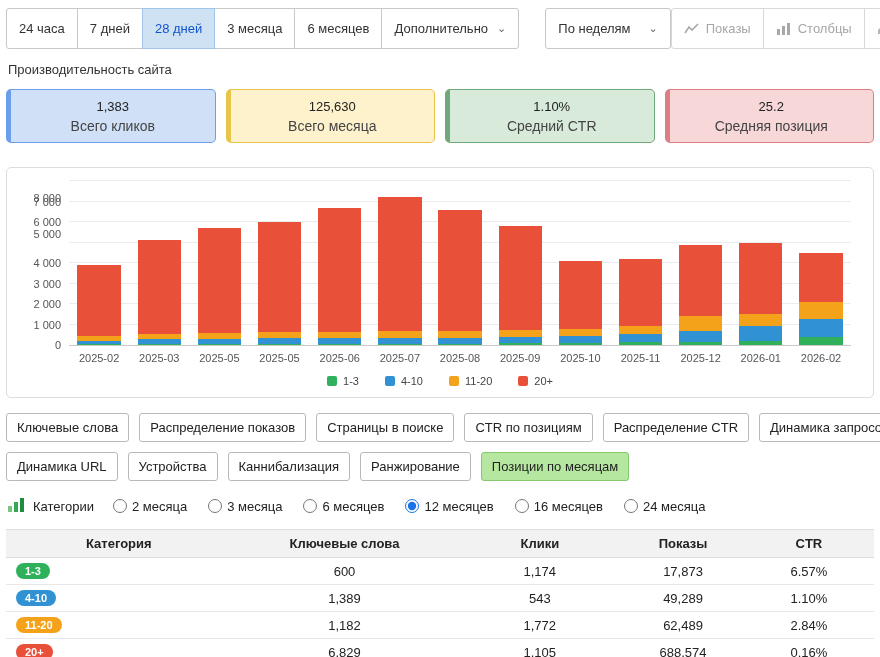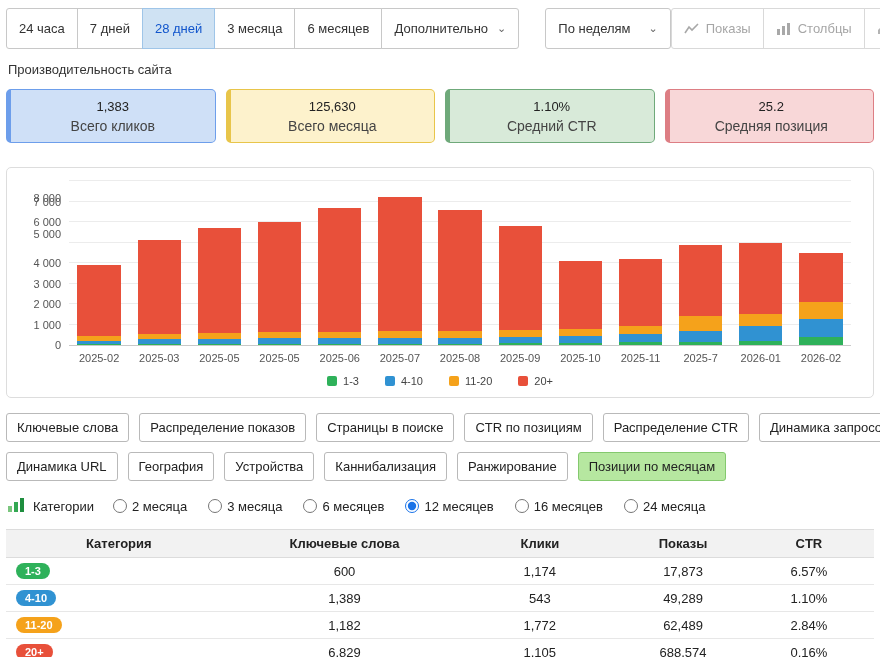--- a/index.html
+++ b/index.html
@@ -306,21 +306,21 @@
         <div class="x-label">2025-02</div>
         <div class="x-label">2025-03</div>
         <div class="x-label">2025-05</div>
         <div class="x-label">2025-05</div>
         <div class="x-label">2025-06</div>
         <div class="x-label">2025-07</div>
         <div class="x-label">2025-08</div>
         <div class="x-label">2025-09</div>
         <div class="x-label">2025-10</div>
         <div class="x-label">2025-11</div>
-        <div class="x-label">2025-7</div>
+        <div class="x-label">2025-12</div>
         <div class="x-label">2026-01</div>
         <div class="x-label">2026-02</div>
       </div>
     <div class="legend" id="legend">
         <div class="legend-item">
           <span class="legend-swatch" style="background: rgb(46, 177, 90);"></span>
           <span>1-3</span>
         </div>
         <div class="legend-item">
           <span class="legend-swatch" style="background: rgb(48, 146, 210);"></span>
@@ -340,21 +340,20 @@
   <div class="tabs-row" id="tabs1">
       <button class="tab">Ключевые слова</button>
       <button class="tab">Распределение показов</button>
       <button class="tab">Страницы в поиске</button>
       <button class="tab">CTR по позициям</button>
       <button class="tab">Распределение CTR</button>
       <button class="tab">Динамика запросов</button>
     </div>
   <div class="tabs-row" id="tabs2">
       <button class="tab">Динамика URL</button>
-      <button class="tab">География</button>
       <button class="tab">Устройства</button>
       <button class="tab">Каннибализация</button>
       <button class="tab">Ранжирование</button>
       <button class="tab active">Позиции по месяцам</button>
     </div>
 
   <div class="filter-row">
     <span class="cat-icon">
       <svg width="16" height="14" viewBox="0 0 16 14">
         <rect x="0" y="8" width="4" height="6" fill="#7bc67e"></rect>

